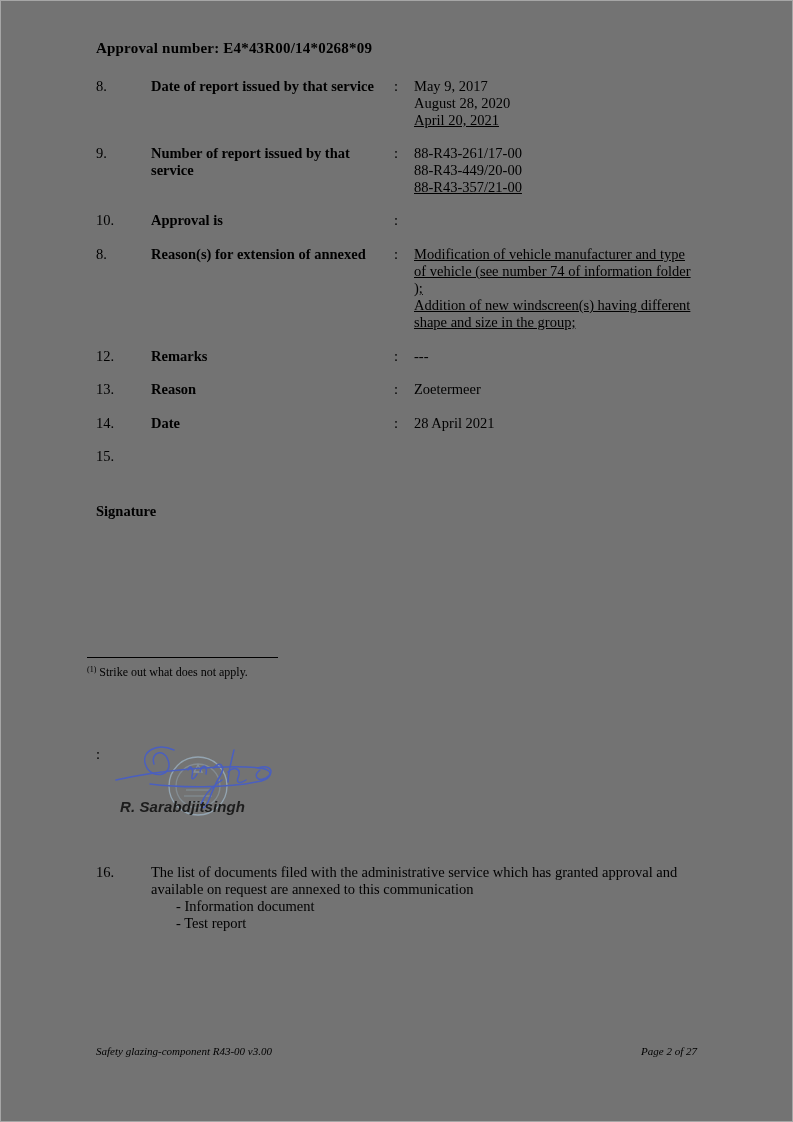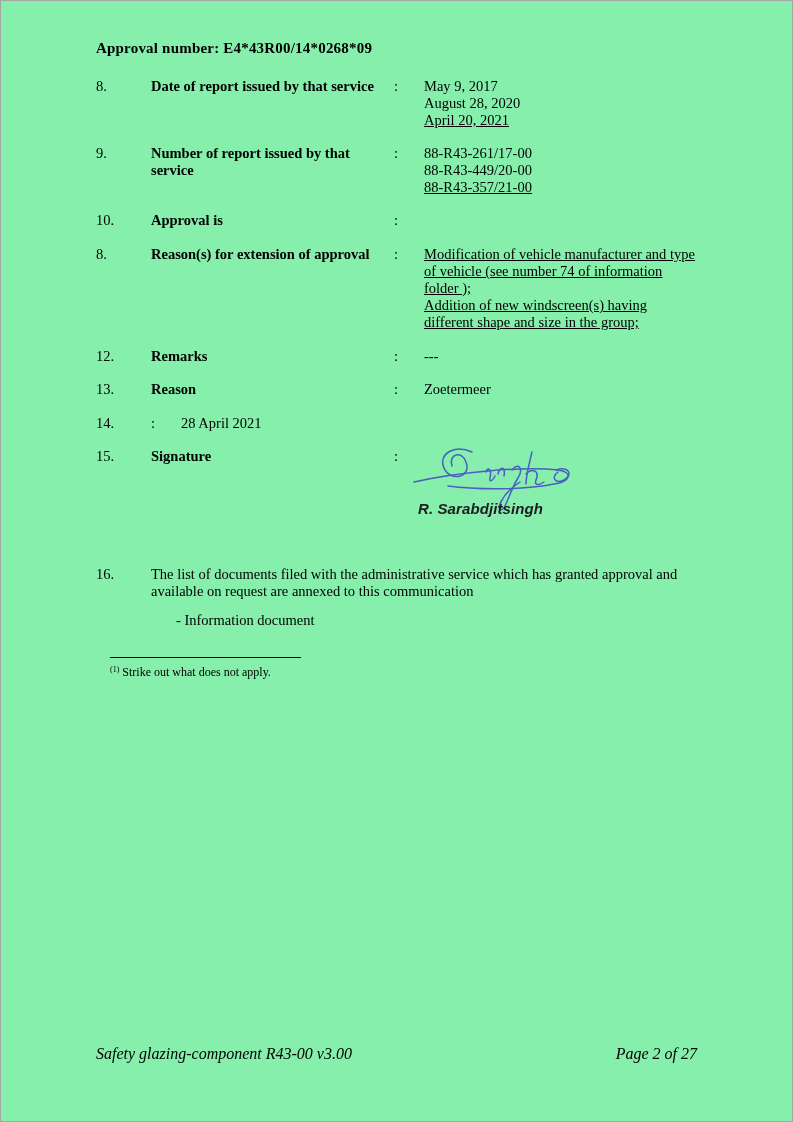--- a/index.html
+++ b/index.html
@@ -1,52 +1,52 @@
 <!DOCTYPE html>
 <html><head>
 <meta charset="utf-8">
 <style>
   * { margin:0; padding:0; box-sizing:border-box; }
   html,body { background:#ffffff; }
   body { width:793px; height:1122px; font-family:"Liberation Serif", serif; color:#000; }
   .page {
-    position:relative; width:793px; height:1122px; background:#86efac;
+    position:relative; width:793px; height:1122px; background:#737373;
     border:1px solid #a6a6a6; overflow:hidden;
   }
   .content { padding:39px 95px 0 95px; font-size:14.5px; line-height:17px; }
   .doc-header { font-weight:bold; font-size:15px; margin-bottom:21px; letter-spacing:0.2px; }
   .row { display:flex; align-items:flex-start; margin-bottom:16px; }
   .row.m17 { margin-bottom:17px; }
   .num { width:55px; flex:0 0 55px; }
   .label { width:243px; flex:0 0 243px;font-weight:bold; }
   .label .label-inner { display:inline-block; max-width:228px; }
   .valcell { display:flex; flex:1 1 auto; }
   .colon { width:7px; flex:0 0 7px; }
-  .vtext { margin-left:23px; max-width:291px; }
+  .vtext { margin-left:13px; max-width:291px; }
   .u { text-decoration:underline; }
   .strike { text-decoration:line-through; }
   sup.fnref { font-size:9.5px; vertical-align:6px; line-height:0; }
-  .sig-row { min-height:72px; margin-bottom:17px; }
+  .sig-row { min-height:72px; margin-bottom:17px;flex-direction:column; }
   .sig-wrap { position:relative; margin-left:7px; width:185px; height:72px; }
   .sig-wrap svg { position:absolute; top:-6px; left:0; overflow:visible; }
   .sig-name {
     position:absolute; left:10px; top:52px;
     font-family:"Liberation Sans", sans-serif; font-weight:bold; font-style:italic;
     font-size:15px; color:#1c1c1c; letter-spacing:0.1px;
   }
   .row16 { margin-top:46px; margin-bottom:0; }
   .p16 { max-width:545px; }
-  .annex { margin-left:25px;margin-top:12px; }
-  .footnote { position:absolute; left:109px; top:656px; font-size:12px; line-height:14px; }
+  .annex { margin-left:25px; }
+  .footnote { position:absolute; left:86px; top:656px; font-size:12px; line-height:14px; }
   .fn-rule { width:191px; border-top:1.4px solid #000; margin-bottom:5px; }
   .fn-text sup { font-size:8px; vertical-align:4px; }
   .footer {
     position:absolute; left:95px; right:95px; top:1044px;
     display:flex; justify-content:space-between;
-    font-style:italic; font-size:16px;
+    font-style:italic; font-size:11px;
   }
 </style>
 </head>
 <body>
 
 <div class="page">
   <div class="content">
 
     <div class="doc-header">Approval number: E4*43R00/14*0268*09</div>
 
@@ -79,21 +79,21 @@
     <div class="row m17">
       <div class="num">10.</div>
       <div class="label"><span class="label-inner">Approval is</span></div>
       <div class="valcell">
         <span class="colon">:</span>
       </div>
     </div>
 
     <div class="row m17">
       <div class="num">8.</div>
-      <div class="label"><span class="label-inner">Reason(s) for extension of approval</span></div>
+      <div class="label"><span class="label-inner">Reason(s) for extension of annexed</span></div>
       <div class="valcell">
         <span class="colon">:</span>
         <div class="vtext">
           <div class="u">Modification of vehicle manufacturer and type of vehicle (see number 74 of information folder );</div>
           <div class="u">Addition of new windscreen(s) having different shape and size in the group;</div>
         </div>
       </div>
     </div>
 
     <div class="row">
@@ -109,20 +109,21 @@
       <div class="num">13.</div>
       <div class="label"><span class="label-inner">Reason</span></div>
       <div class="valcell">
         <span class="colon">:</span>
         <div class="vtext">Zoetermeer</div>
       </div>
     </div>
 
     <div class="row">
       <div class="num">14.</div>
+      <div class="label"><span class="label-inner">Date</span></div>
       <div class="valcell">
         <span class="colon">:</span>
         <div class="vtext">28 April 2021</div>
       </div>
     </div>
 
     <div class="row sig-row">
       <div class="num">15.</div>
       <div class="label"><span class="label-inner">Signature</span></div>
       <div class="valcell">
@@ -150,20 +151,21 @@
           <div class="sig-name">R. Sarabdjitsingh</div>
         </div>
       </div>
     </div>
 
     <div class="row row16">
       <div class="num">16.</div>
       <div>
         <div class="p16">The list of documents filed with the administrative service which has granted approval and available on request are annexed to this communication</div>
         <div class="annex">- Information document</div>
+        <div class="annex">- Test report</div>
       </div>
     </div>
 
   </div>
 
   <div class="footnote">
     <div class="fn-rule"></div>
     <div class="fn-text"><sup>(1)</sup><span> Strike out what does not apply.</span></div>
   </div>
 

